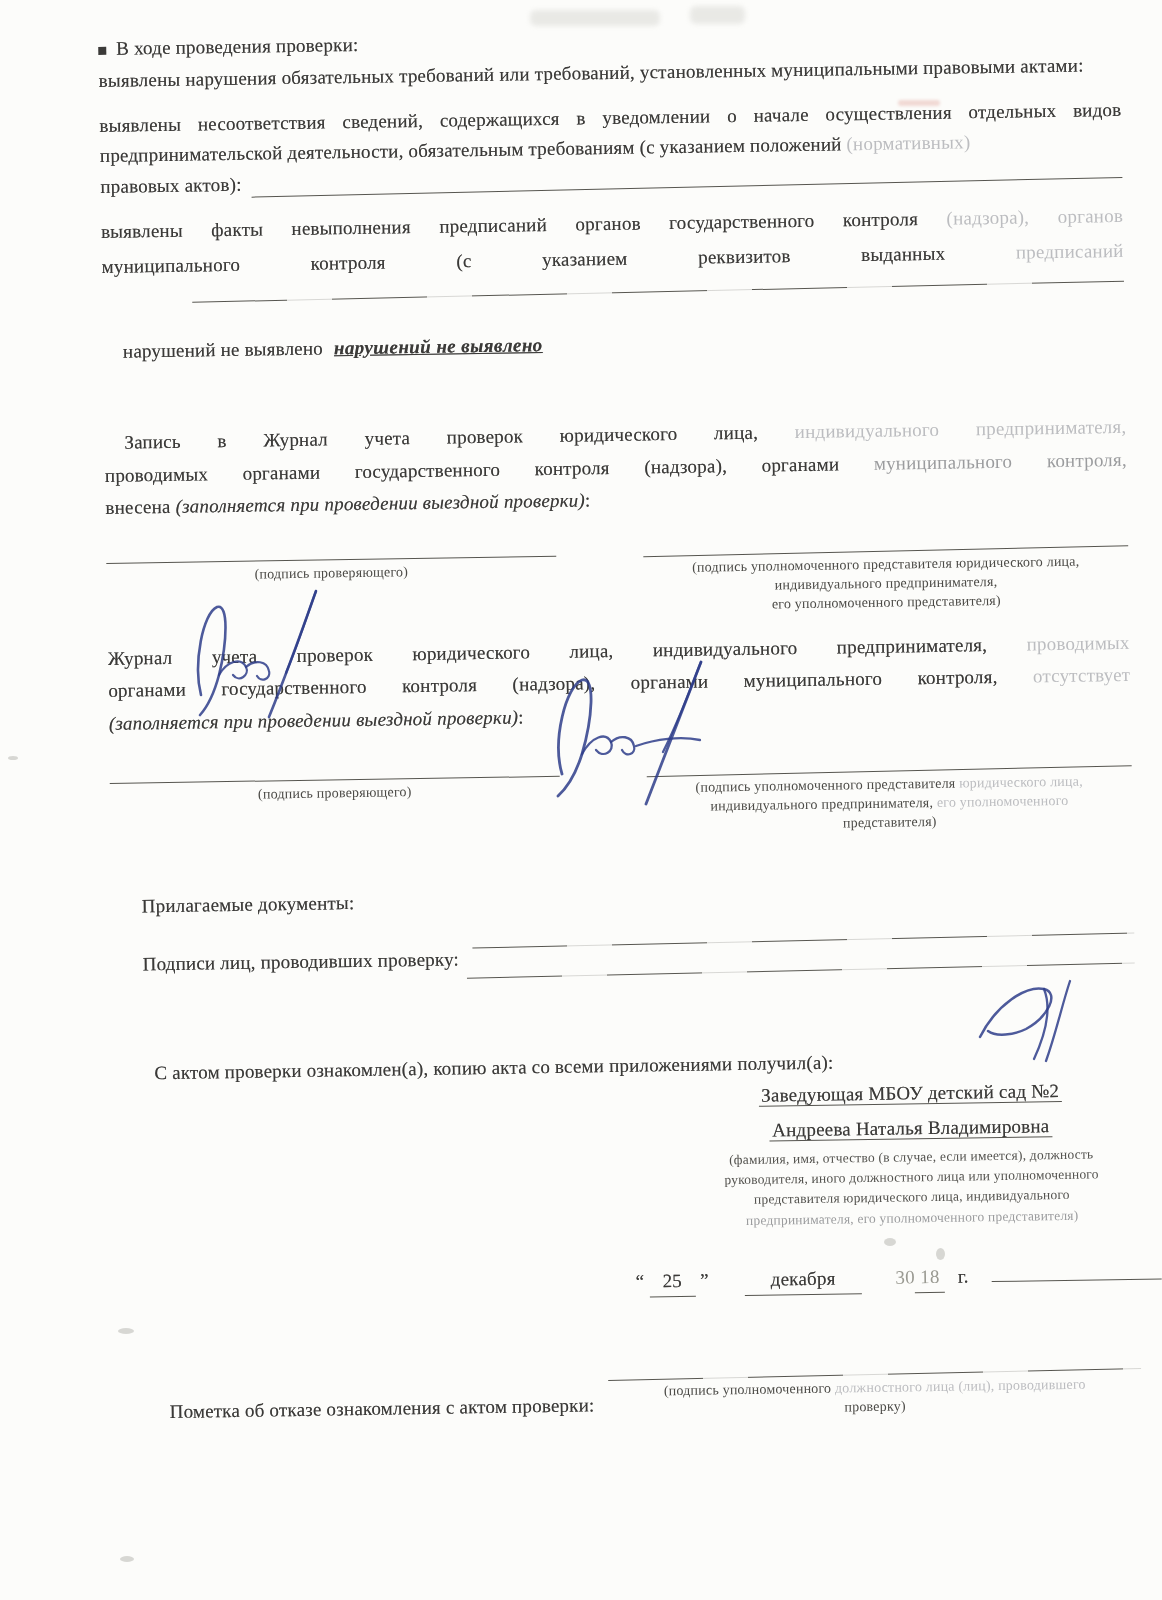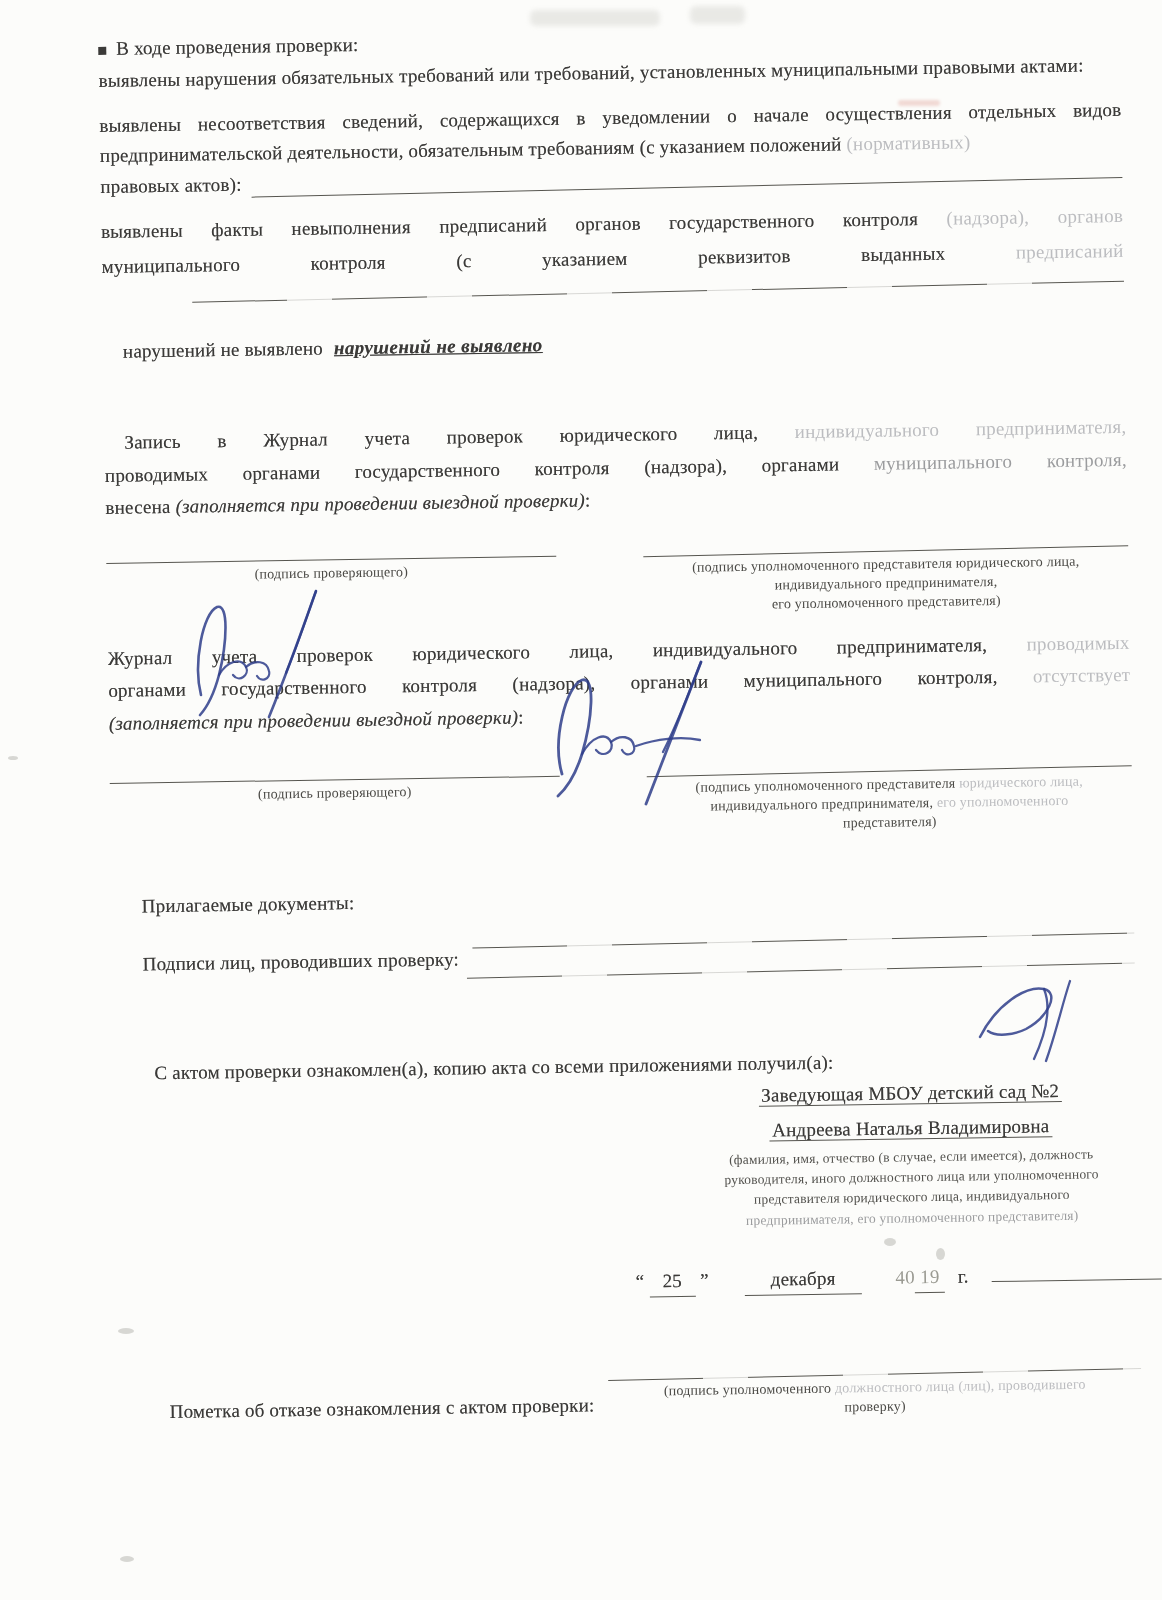--- a/index.html
+++ b/index.html
@@ -194,21 +194,21 @@
       </div>
     </div>
 
     <div class="dateline" style="margin-top:34px;">
       <span>“</span>
       <span class="ul" style="width:46px;">25</span>
       <span>”</span>
       <span style="display:inline-block; width:26px;"></span>
       <span class="ul" style="padding:0 26px;">декабря</span>
       <span style="display:inline-block; width:24px;"></span>
-      <span class="graytxt">40</span><span class="ul graytxt" style="width:30px;">19</span>
+      <span class="graytxt">30</span><span class="ul graytxt" style="width:30px;">18</span>
       <span style="margin-left:8px;">г.</span>
       <span class="ul" style="width:170px; margin-left:18px;"></span>
     </div>
 
     <div class="row indent50" style="margin-top:56px;">
       <span style="white-space:nowrap;">Пометка об отказе ознакомления с актом проверки:</span>
       <span style="flex:1; margin-left:14px;">
         <span class="line-fade tilt1" style="display:block; margin:24px 0 3px 0;"></span>
         <span class="cap" style="display:block;">
           <span>(подпись уполномоченного</span>

